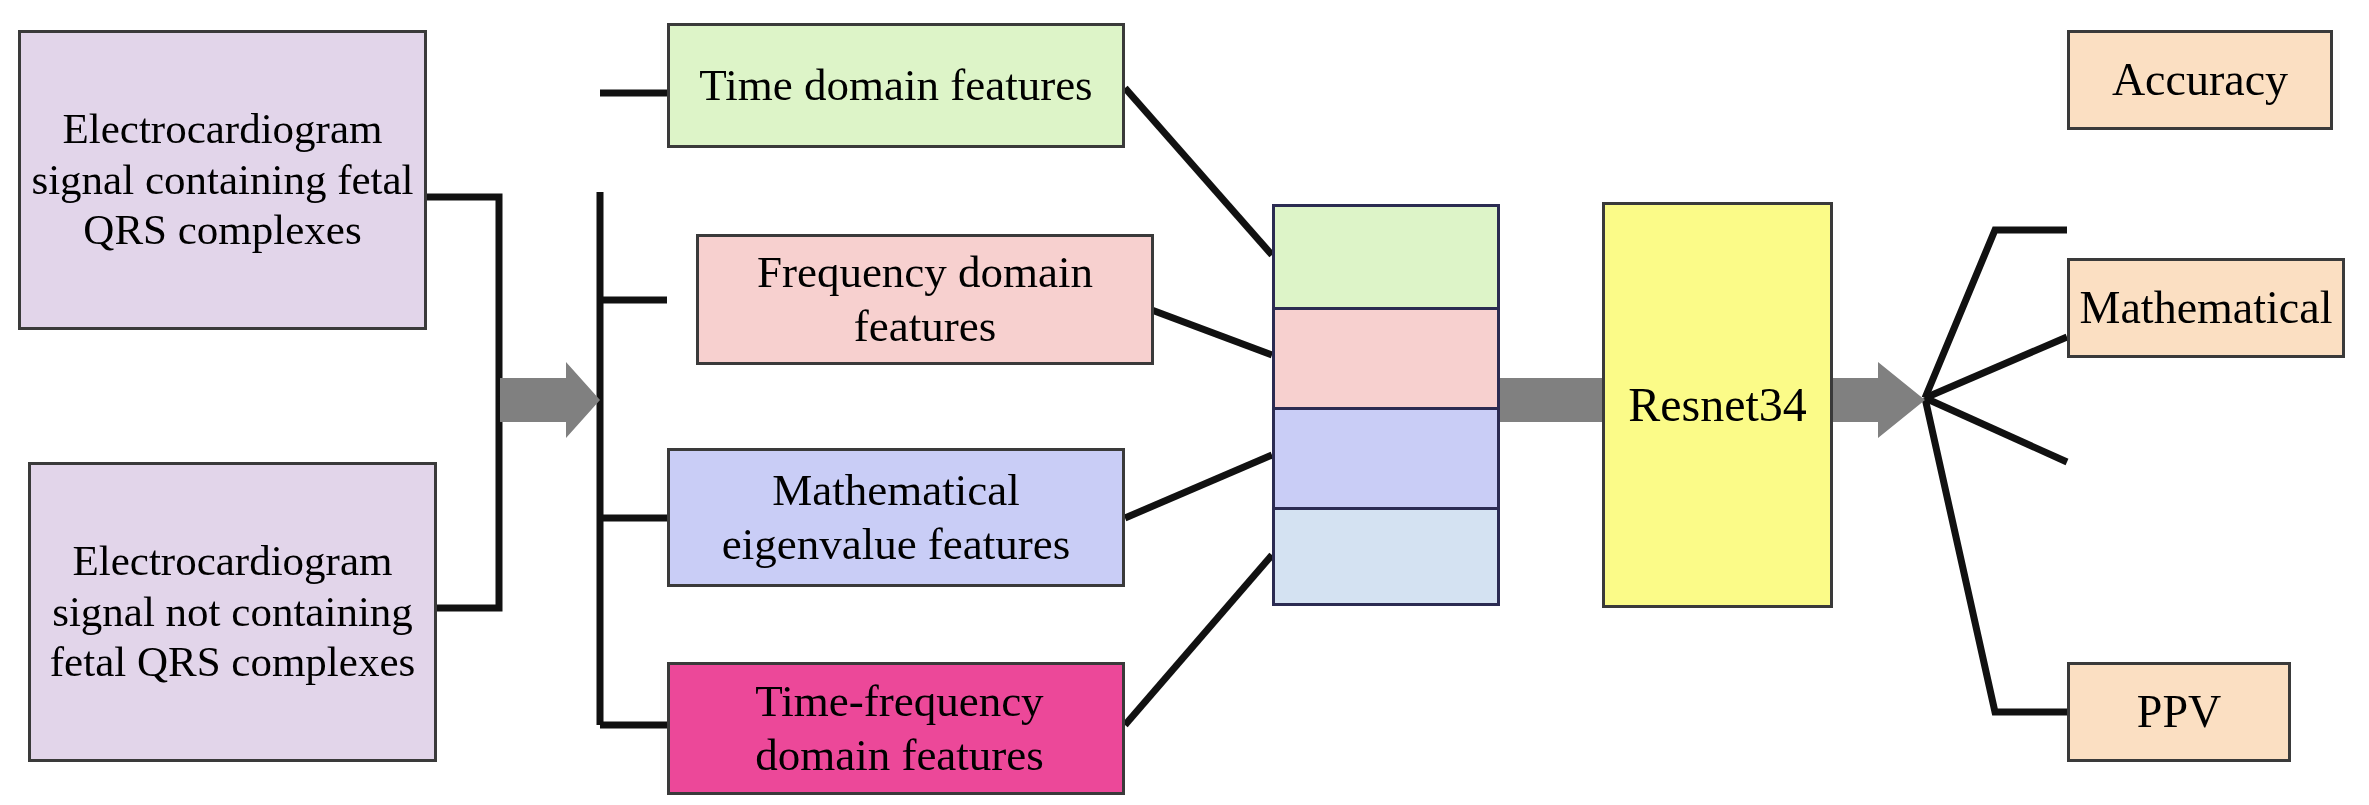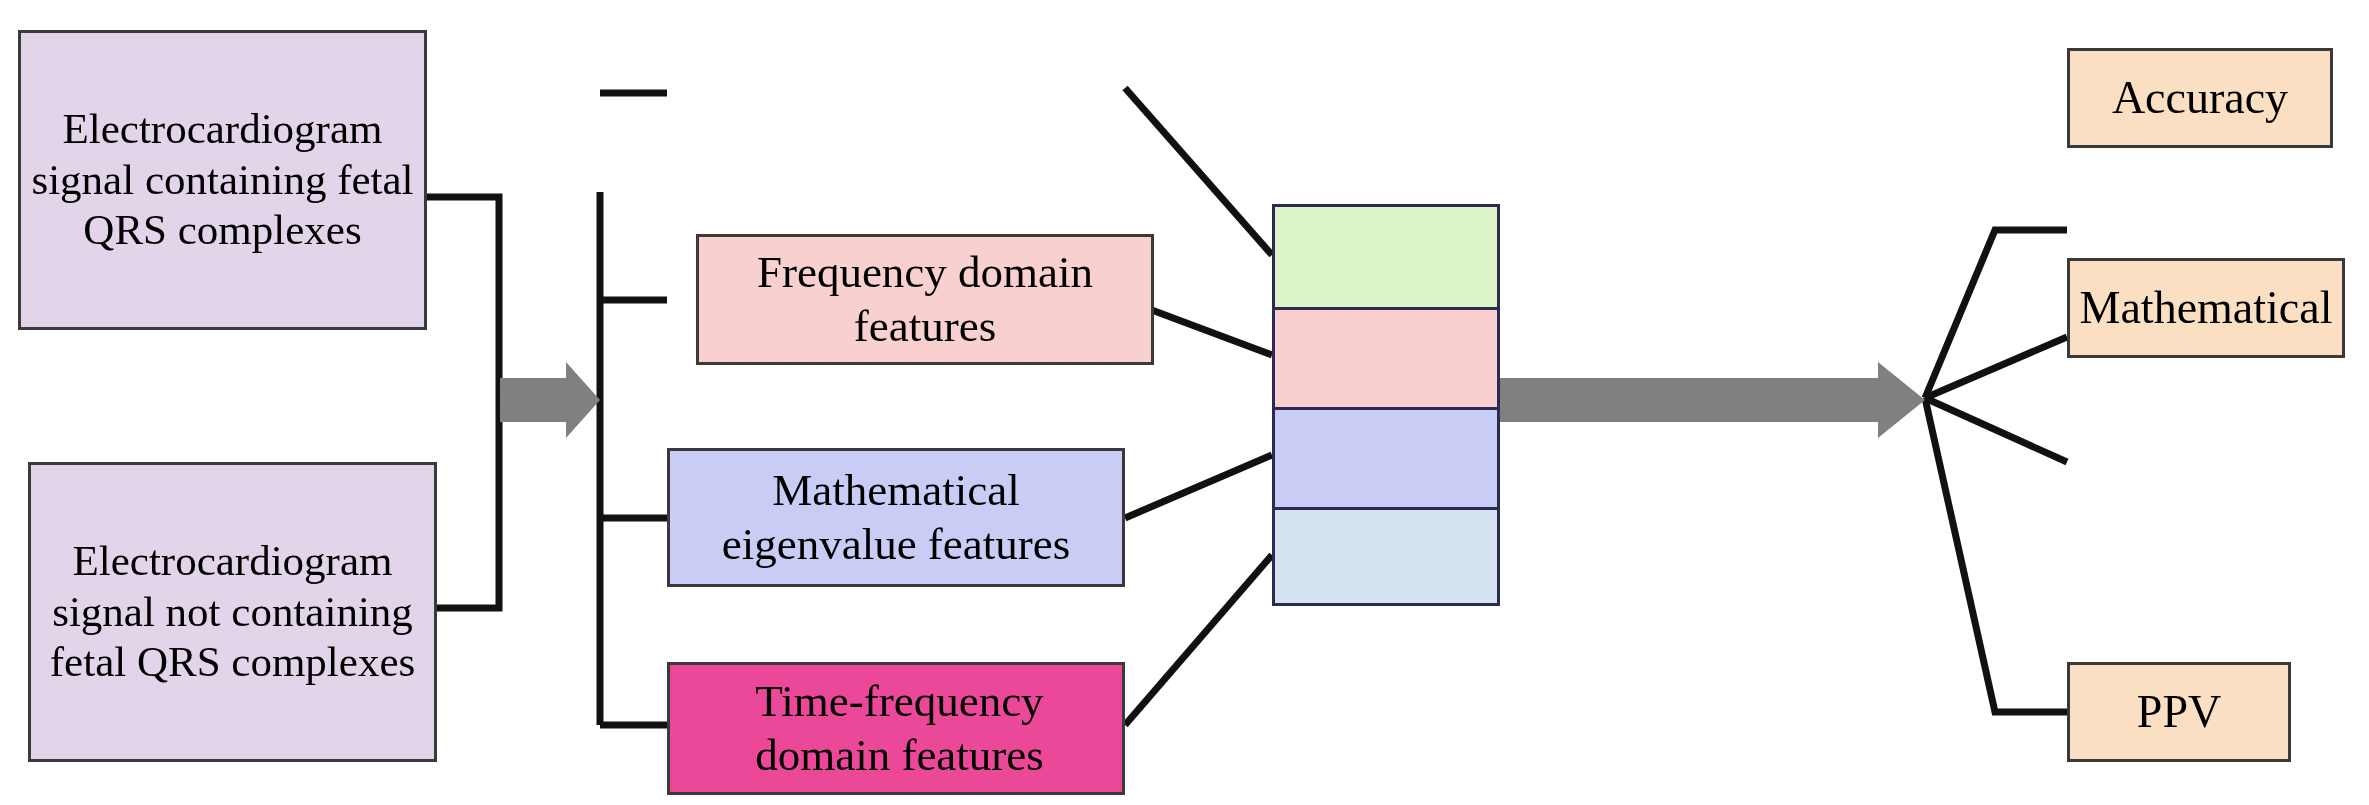--- a/index.html
+++ b/index.html
@@ -92,42 +92,48 @@
   </svg>
 
   <div class="node in-box" style="left:18px; top:30px; width:409px; height:300px;">
     <span>Electrocardiogram signal containing fetal QRS complexes</span>
   </div>
 
   <div class="node in-box" style="left:28px; top:462px; width:409px; height:300px;">
     <span>Electrocardiogram signal not containing fetal QRS complexes</span>
   </div>
 
+  <div class="node feat-box f1" style="left:667px; top:23px; width:458px; height:125px;">
+    <span>Time domain features</span>
+  </div>
 
   <div class="node feat-box f2" style="left:696px; top:234px; width:458px; height:131px;">
     <span>Frequency domain features</span>
   </div>
 
   <div class="node feat-box f3" style="left:667px; top:448px; width:458px; height:139px;">
     <span>Mathematical eigenvalue features</span>
   </div>
 
   <div class="node feat-box f4" style="left:667px; top:662px; width:458px; height:133px;">
     <span>Time-frequency domain features</span>
   </div>
 
   <div class="stack" style="left:1272px; top:204px; width:228px; height:402px;">
     <div class="stack-seg" style="height:100px; background:#ddf4c8;"></div>
     <div class="stack-seg seg-top-line" style="height:100px; background:#f7d0cf;"></div>
     <div class="stack-seg seg-top-line" style="height:100px; background:#c9cdf6;"></div>
     <div class="stack-seg seg-top-line" style="height:96px; background:#d4e2f2;"></div>
   </div>
 
+  <div class="node net-box" style="left:1602px; top:202px; width:231px; height:406px;">
+    <span>Resnet34</span>
+  </div>
 
-  <div class="node out-box" style="left:2067px; top:48px; width:266px; height:100px;">
+  <div class="node out-box" style="left:2067px; top:30px; width:266px; height:100px;">
     <span>Accuracy</span>
   </div>
 
   <div class="node out-box" style="left:2067px; top:258px; width:278px; height:100px;">
     <span>Mathematical</span>
   </div>
 
 
   <div class="node out-box" style="left:2067px; top:662px; width:224px; height:100px;">
     <span>PPV</span>

